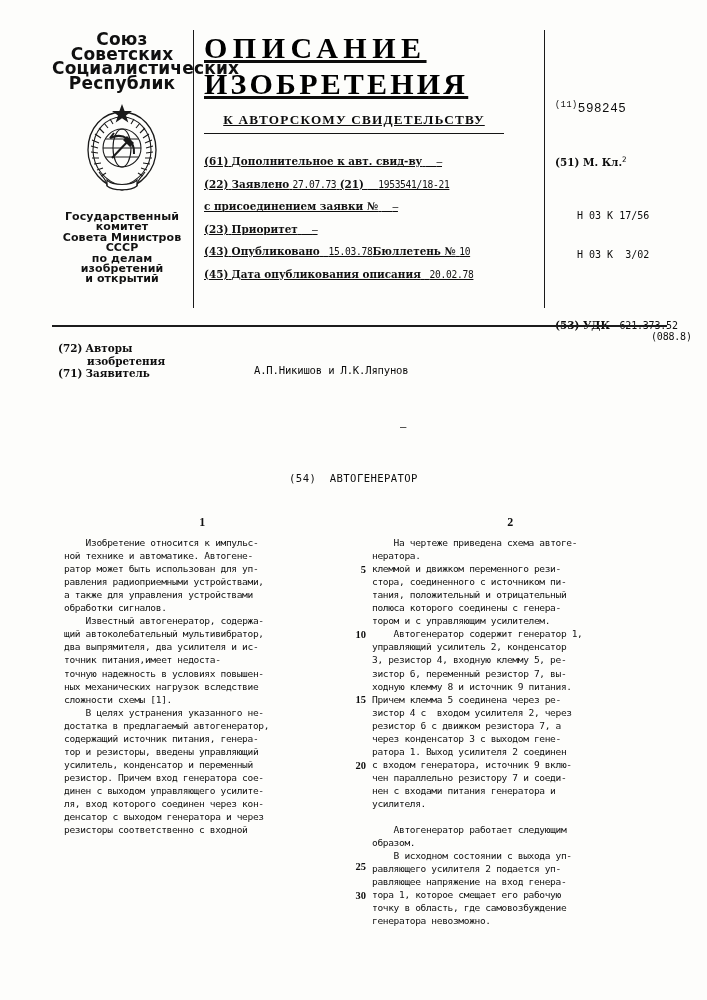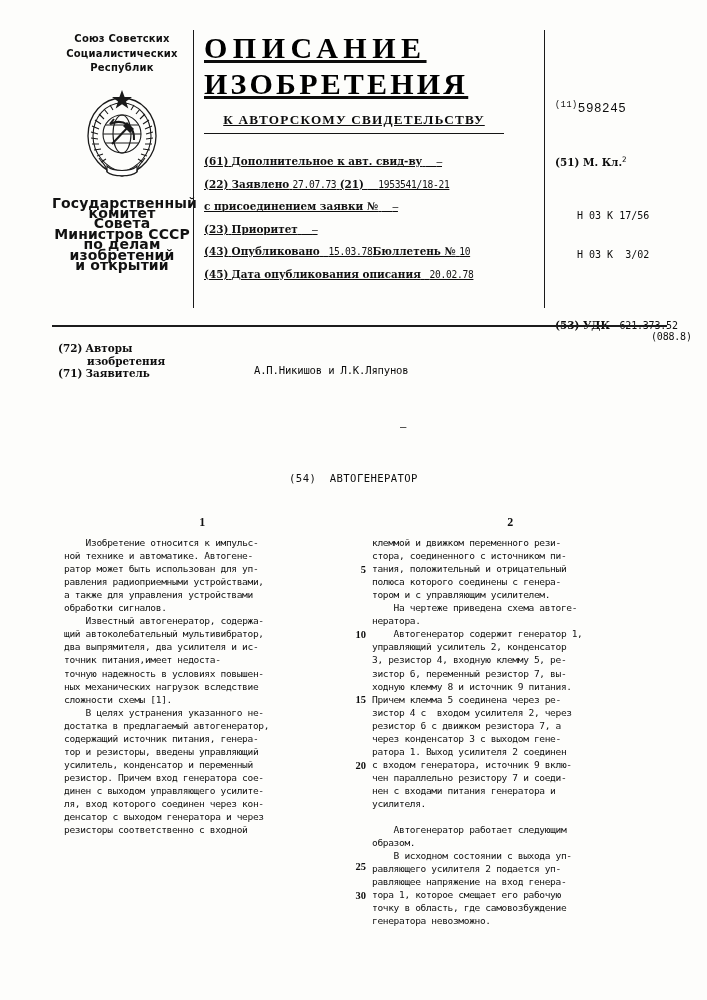--- a/index.html
+++ b/index.html
@@ -35,37 +35,37 @@
     position: absolute;
     left: 0;
     top: 0;
     width: 140px;
     text-align: center;
   }
 
   .union-name {
     font-family: "DejaVu Sans", sans-serif;
     font-weight: bold;
-    font-size: 10px;
+    font-size: 17px;
     line-height: 14.5px;
     letter-spacing: 0.2px;
     color: #101010;
     margin-top: 2px;
   }
 
   .emblem {
     margin: 10px auto 0;
     width: 86px;
     height: 100px;
   }
 
   .committee {
     font-family: "DejaVu Sans", sans-serif;
     font-weight: bold;
-    font-size: 14px;
+    font-size: 11px;
     line-height: 10.4px;
     letter-spacing: 0.1px;
     margin-top: 12px;
     color: #121212;
   }
 
   .vrule {
     position: absolute;
     left: 141px;
     top: 0;
@@ -447,27 +447,27 @@
 усилитель, конденсатор и переменный
 резистор. Причем вход генератора сое-
 динен с выходом управляющего усилите-
 ля, вход которого соединен через кон-
 денсатор с выходом генератора и через
 резисторы соответственно с входной</p>
     </div>
 
     <div class="col col-right">
       <div class="colnum">2</div>
+      <p>    На чертеже приведена схема автоге-
+нератора.</p>
       <p>клеммой и движком переменного рези-
 стора, соединенного с источником пи-
 тания, положительный и отрицательный
 полюса которого соединены с генера-
 тором и с управляющим усилителем.</p>
-      <p>    На чертеже приведена схема автоге-
-нератора.</p>
       <p>    Автогенератор содержит генератор 1,
 управляющий усилитель 2, конденсатор
 3, резистор 4, входную клемму 5, ре-
 зистор 6, переменный резистор 7, вы-
 ходную клемму 8 и источник 9 питания.
 Причем клемма 5 соединена через ре-
 зистор 4 с  входом усилителя 2, через
 резистор 6 с движком резистора 7, а
 через конденсатор 3 с выходом гене-
 ратора 1. Выход усилителя 2 соединен

